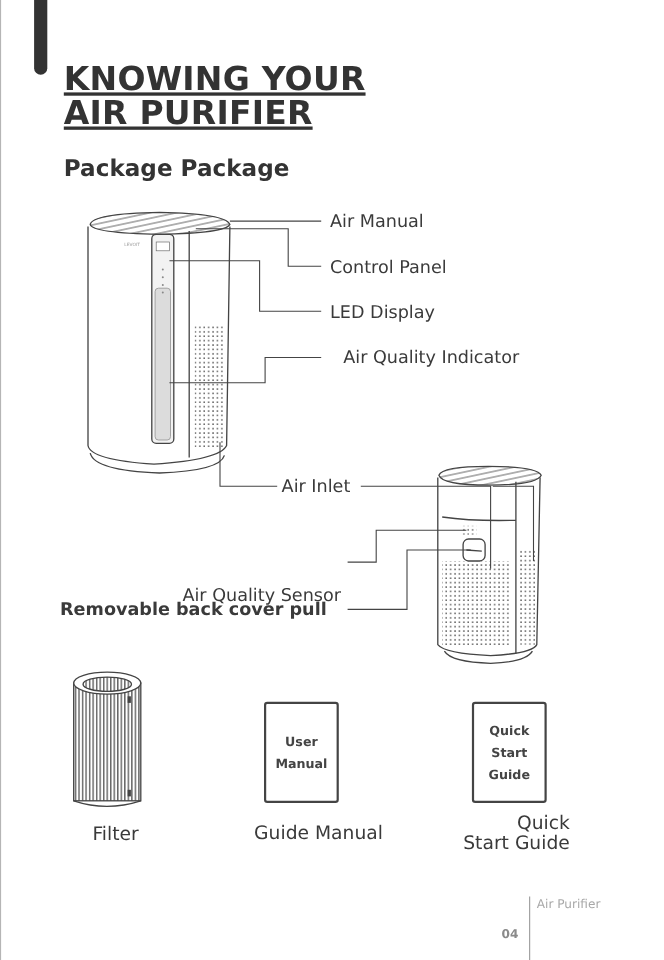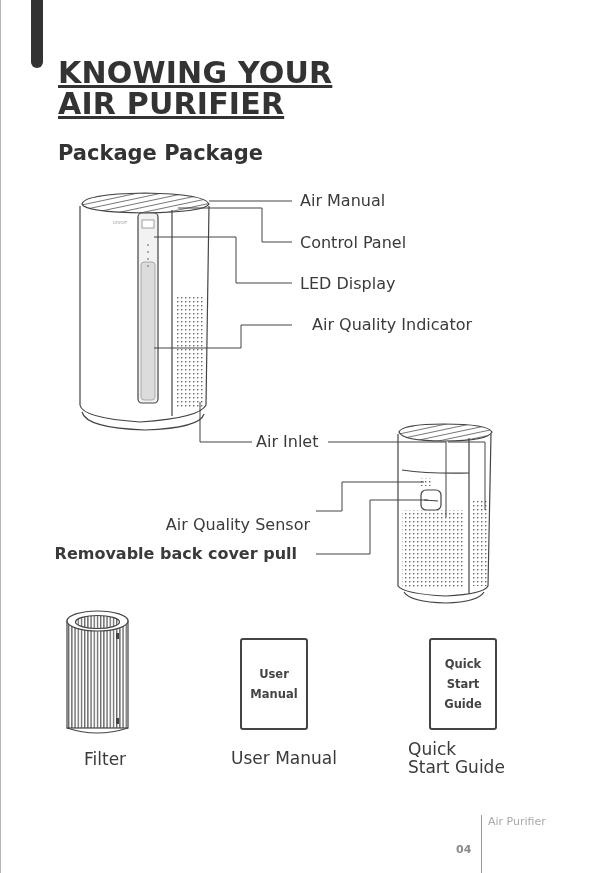--- a/index.html
+++ b/index.html
@@ -11,21 +11,21 @@
   .title { position: absolute; left: 58px; top: 57px; font-weight: bold; font-size: 30px; line-height: 31px;
            color: #333333; letter-spacing: 0.2px; text-decoration: underline; }
   .title div { white-space: nowrap; }
   .subtitle { position: absolute; left: 58px; top: 141px; font-weight: bold; font-size: 21px; color: #333333; }
   .callout { position: absolute; font-size: 16px; color: #3a3a3a; white-space: nowrap; line-height: 18px; }
   .callout.right { text-align: right; }
   svg.art { position: absolute; left: 0; top: 0; }
   .booklet { position: absolute; border: 2px solid #444; border-radius: 3px; background: #fff;
              display: flex; flex-direction: column; align-items: center; justify-content: center;
              font-weight: bold; font-size: 11.5px; color: #444; line-height: 20px; text-align: center; }
-  .item-label { position: absolute; font-size: 17px; color: #3a3a3a; text-align: left; line-height: 18px; white-space: nowrap; }
+  .item-label { position: absolute; font-size: 17px; color: #3a3a3a; text-align: right; line-height: 18px; white-space: nowrap; }
   .footer-num { position: absolute; left: 456px; top: 815px; font-size: 11px; font-weight: bold; color: #8a8a8a; margin-top: 28px; }
   .footer-div { position: absolute; left: 481px; top: 815px; width: 1px; height: 58px; background: #9a9a9a; }
   .footer-text { position: absolute; left: 488px; top: 815px; font-size: 11px; color: #a8a8a8; }
 </style>
 </head>
 <body>
 
 <div class="page-edge"></div>
 <div class="accent-bar"></div>
 
@@ -111,30 +111,30 @@
     <rect x="116" y="718" width="3" height="6" fill="#444" stroke="none"></rect>
   </g>
 </svg>
 
 <div class="callout" style="left:300px; top:192px;">Air Manual</div>
 <div class="callout" style="left:300px; top:234px;">Control Panel</div>
 <div class="callout" style="left:300px; top:275px;">LED Display</div>
 <div class="callout" style="left:312px; top:316px;">Air Quality Indicator</div>
 <div class="callout" style="left:256px; top:433px;">Air Inlet</div>
 
-<div class="callout right" style="right:294px; top:516px;text-align:center;">Air Quality Sensor</div>
+<div class="callout right" style="right:294px; top:532px;text-align:center;">Air Quality Sensor</div>
 <div class="callout right" style="right:307px; top:545px;font-weight:bold;">Removable back cover pull</div>
 
 <div class="item-label" style="left:84px; top:750px;">Filter</div>
 
 <div class="booklet" style="left:240px; top:638px; width:64px; height:88px;">
   <div>User</div>
   <div>Manual</div>
 </div>
-<div class="item-label" style="left:231px; top:749px;">User Manual</div>
+<div class="item-label" style="left:231px; top:749px;">Guide Manual</div>
 
 <div class="booklet" style="left:429px; top:638px; width:64px; height:88px;">
   <div>Quick</div>
   <div>Start</div>
   <div>Guide</div>
 </div>
 <div class="item-label" style="left:408px; top:740px; width:110px;">
   <div>Quick</div>
   <div>Start Guide</div>
 </div>

